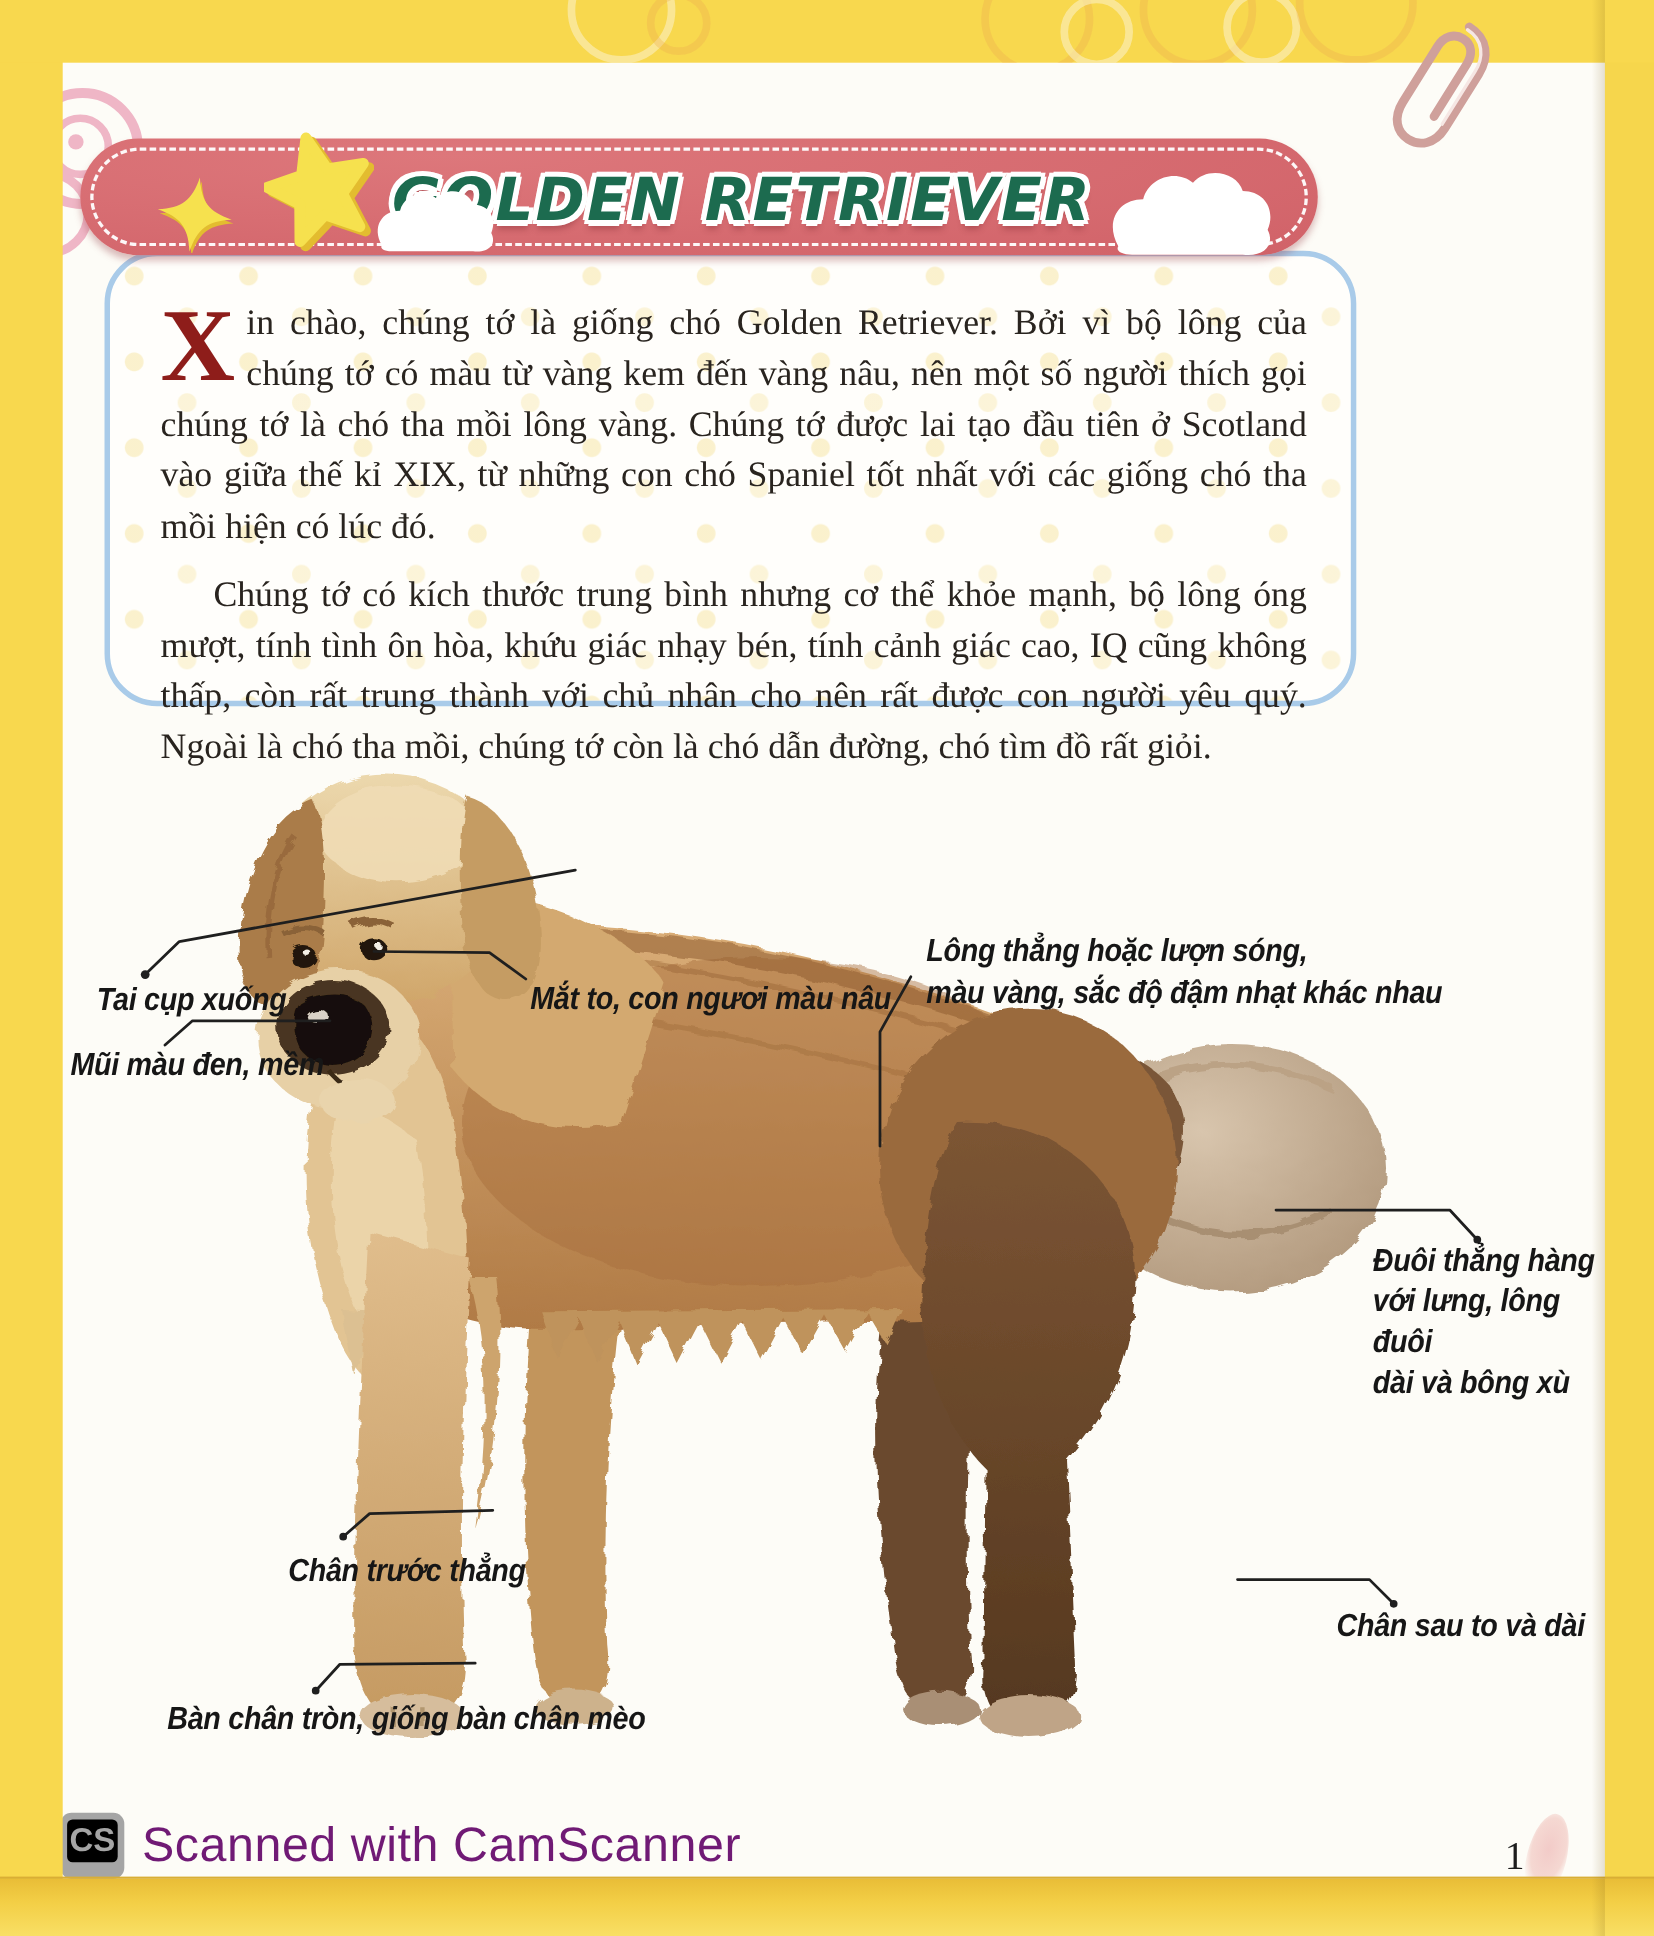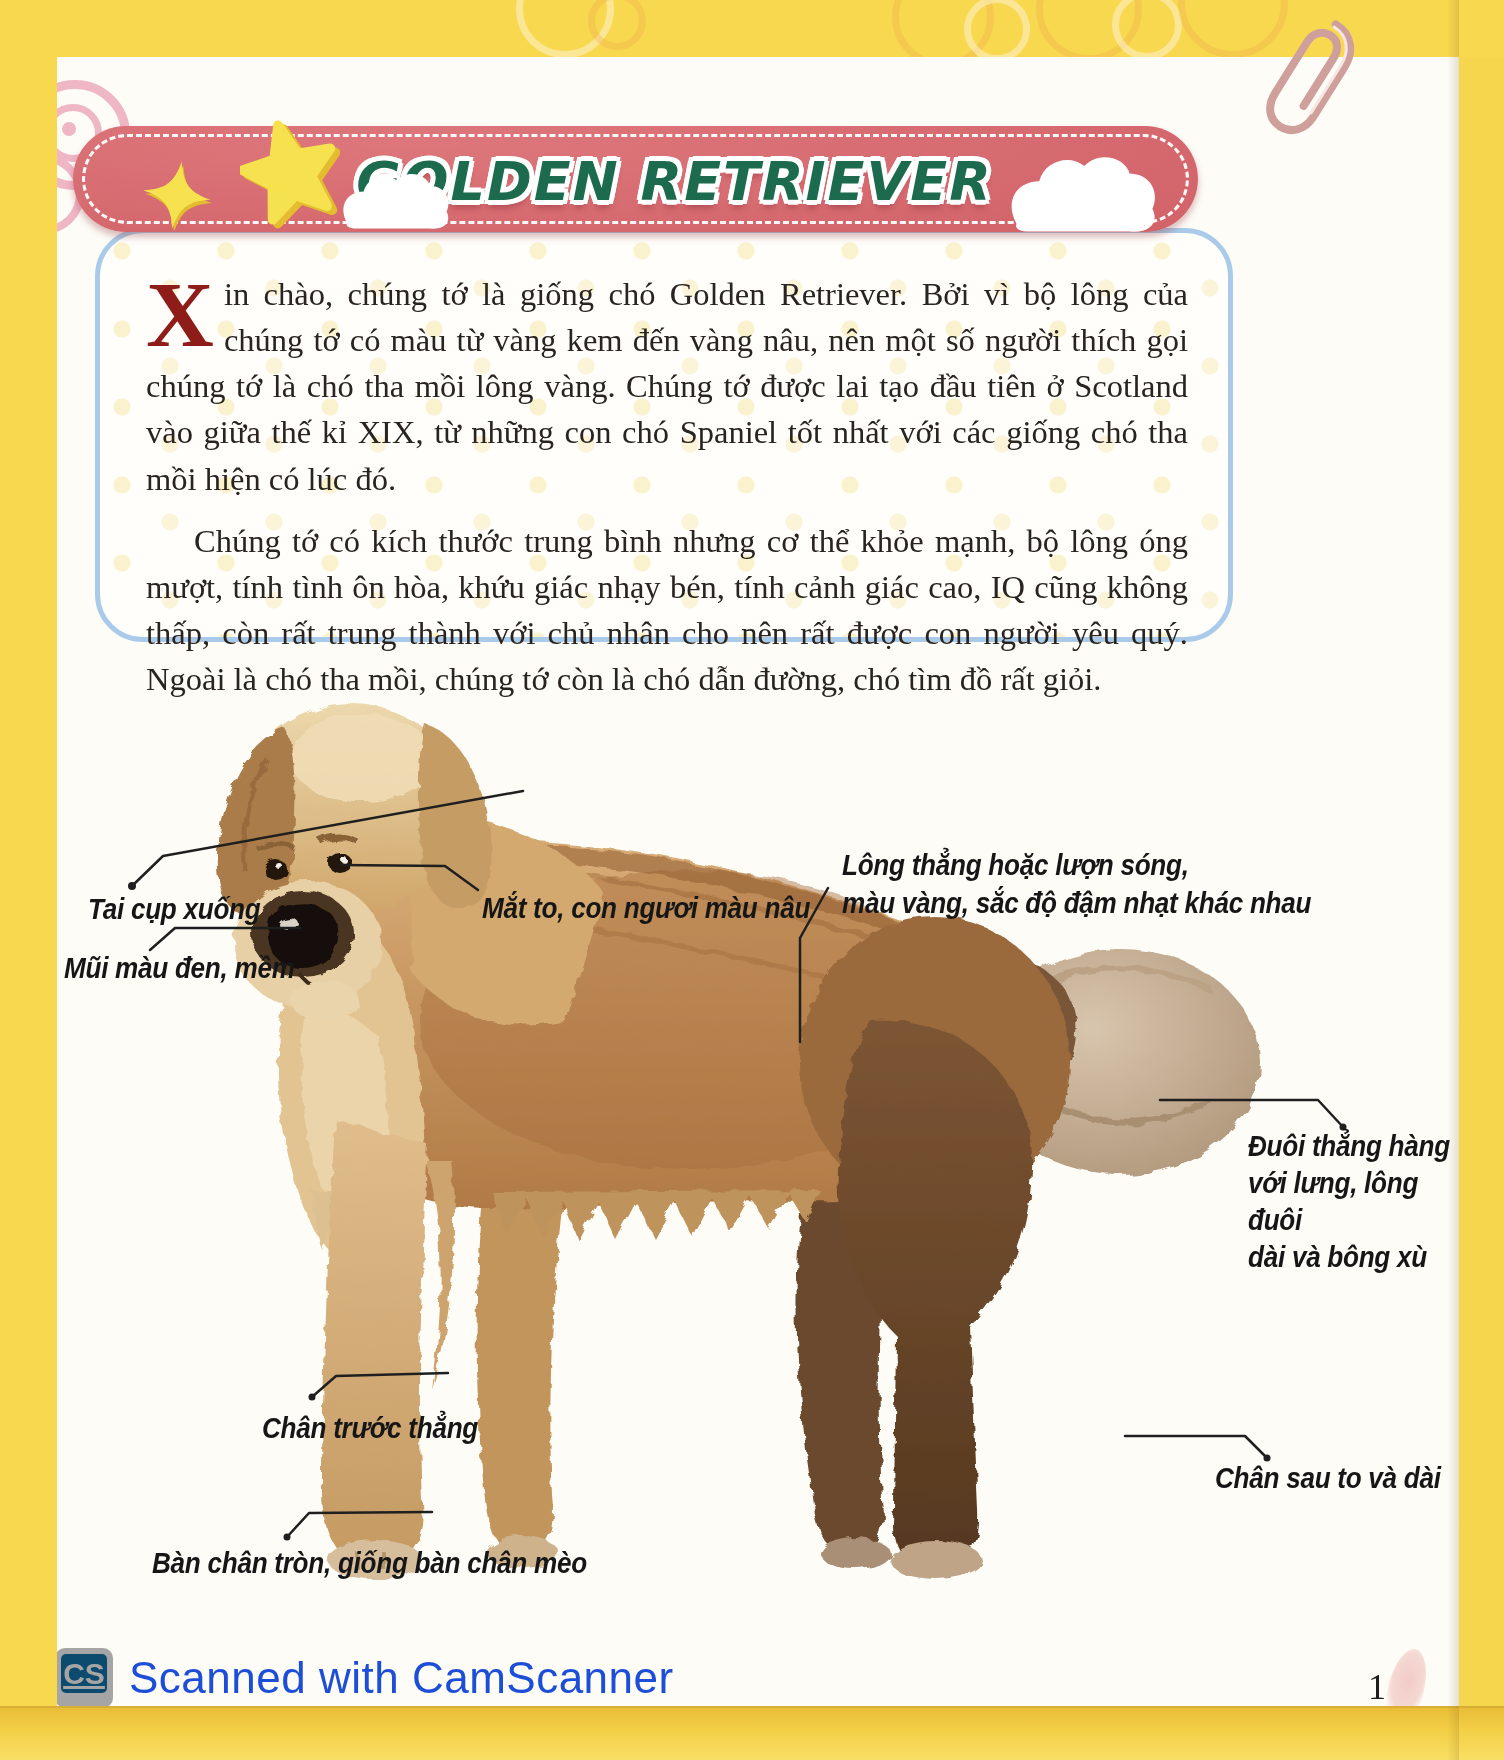--- a/index.html
+++ b/index.html
@@ -45,24 +45,24 @@
   
   .dog{position:absolute;left:170px;top:690px;z-index:1;}
   .leaders{position:absolute;left:0;top:680px;z-index:2;}
   .lbl{position:absolute;z-index:3;color:#161616;white-space:nowrap;
         font:italic bold 29px "Liberation Sans",sans-serif;letter-spacing:-.3px;
         transform:scaleX(.9);transform-origin:left top;}
   .lbl.multi{white-space:normal;line-height:38px;}
   
   .watermark{position:absolute;left:55px;top:1648px;display:flex;align-items:center;z-index:4;}
   .cs-badge{width:58px;height:60px;background:#a5a5a5;border-radius:10px;position:relative;flex:none;}
-  .cs-badge .inner{position:absolute;left:6px;top:6px;right:6px;bottom:15px;background:#0c4a6e;
+  .cs-badge .inner{position:absolute;left:6px;top:6px;right:6px;bottom:15px;background:#000000;
         border-radius:5px;display:flex;align-items:center;justify-content:center;
-        font:bold 30px "Liberation Sans",sans-serif;color:#a5a5a5;text-decoration:underline;}
-  .wm-text{margin-left:16px;font:44px "Liberation Sans",sans-serif;color:#1d4ed8;letter-spacing:.5px;}
+        font:bold 30px "Liberation Sans",sans-serif;color:#a5a5a5;}
+  .wm-text{margin-left:16px;font:44px "Liberation Sans",sans-serif;color:#701a75;letter-spacing:.5px;}
   .pagenum{position:absolute;left:1368px;top:1666px;z-index:5;
         font:36px "Liberation Serif",serif;color:#1d1d1d;}
   .pink-smudge{position:absolute;left:1388px;top:1648px;width:36px;height:82px;z-index:4;
         background:radial-gradient(60% 50% at 50% 40%,#f2cbc8,#f5d8d2 70%,rgba(245,216,210,0));
         border-radius:50%;transform:rotate(14deg);}
   .paperclip{position:absolute;left:1258px;top:6px;z-index:7;transform:rotate(32deg);}
 </style>
 </head>
 <body>
 

